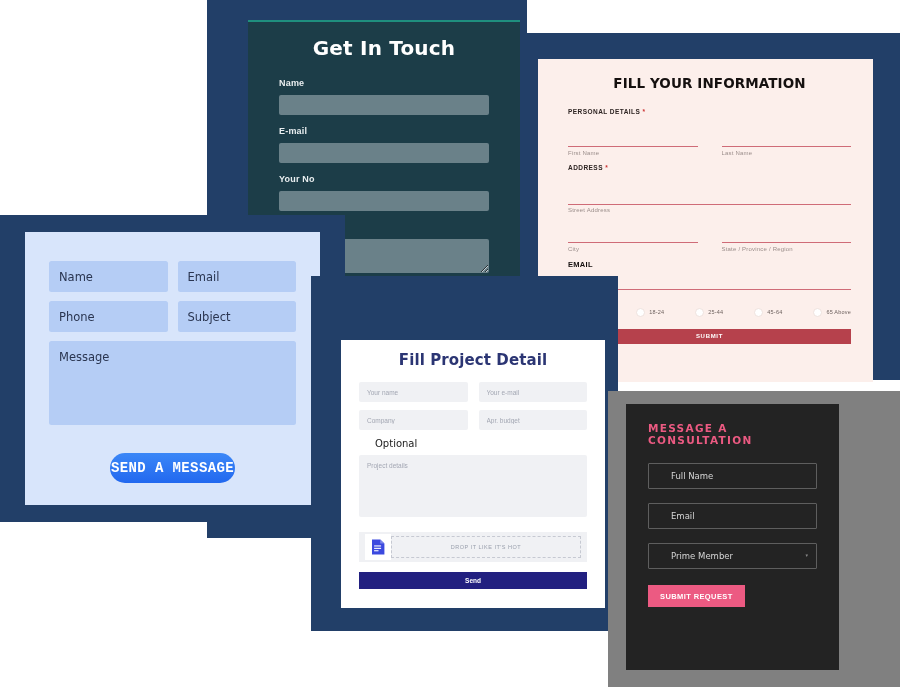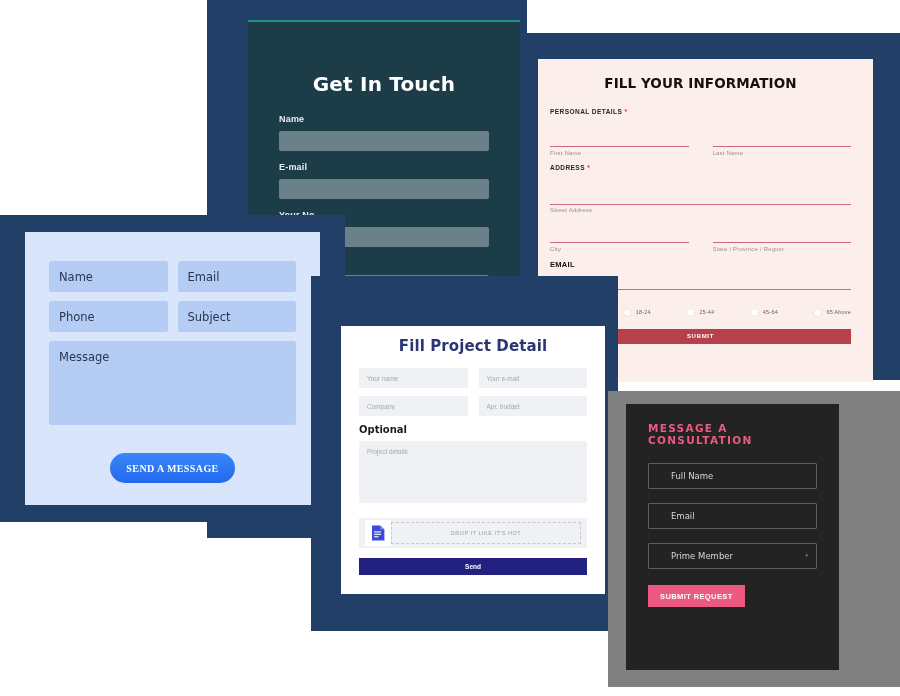--- a/index.html
+++ b/index.html
@@ -15,40 +15,40 @@
   
   .panel { position: absolute; }
 
   
   #navy-a { left: 207px; top: 0px; width: 320px; height: 538px; background: #223f68; }
   #gettouch-card {
     left: 248px; top: 20px; width: 272px; height: 328px;
     background: #1c3d48; overflow: hidden;
   }
   #gettouch-topline { position:absolute; left:0; top:0; width:100%; height:2px; background:#1f8f7e; }
-  .gt-inner { padding: 16px 31px 0 31px; margin-top: 36px; }
+  .gt-inner { padding: 16px 31px 0 31px; }
   .gt-title {
     color:#ffffff; font-size:20px; font-weight:700; text-align:center;
     letter-spacing:.2px; margin-bottom:18px; font-family:"DejaVu Sans", sans-serif;
   }
   .gt-label { color:#e9eef0; font-size:9px; font-weight:700; margin-bottom:7px; letter-spacing:.2px; }
   .gt-field { width:100%; height:20px; background:#6a8189; border:0; border-radius:2px; margin-bottom:11px; }
   .gt-field.msg { height:34px; }
   .gt-submit {
     display:block; margin: 13px auto 0 auto; width:105px; height:24px;
     background:#17bdc4; color:#fff; border:0; border-radius:13px;
     font-size:10px; font-weight:700; letter-spacing:.3px; cursor:pointer;
     font-family:"Liberation Sans", sans-serif;
   }
 
   
   #navy-b { left: 527px; top: 33px; width: 373px; height: 347px; background: #223f68; }
   #info-card {
     left: 538px; top: 59px; width: 335px; height: 323px;
-    background: #fcefeb; padding: 16px 22px 0 12px;
+    background: #fcefeb; padding: 16px 22px 0 30px;
   }
   .info-title {
     text-align:center; font-size:13.5px; font-weight:700; color:#15100f;
     letter-spacing:.1px; margin-bottom:17px; font-family:"DejaVu Sans", sans-serif;
   }
   .info-section { font-size:6.5px; font-weight:700; color:#2d2422; letter-spacing:.45px; margin-bottom:4px; }
   .info-section .req { color:#c33; }
   .field-row { display:flex; gap:24px; }
   .uline { flex:1; }
   .uline .bar { border-bottom:1px solid #cf6b77; height:18px; }
@@ -80,38 +80,38 @@
   .bf-half { flex:1; }
   .bf-msg {
     background:#b5cdf5; border:0; border-radius:2.5px; width:100%; height:84px;
     color:#2a3550; font-size:11.5px; padding:9px 10px; resize:none;
     font-family:"DejaVu Sans", sans-serif;
   }
   .bf-msg::placeholder { color:#2a3550; opacity:1; }
   .bf-send {
     display:block; margin:24px auto 0 auto; width:125px; height:30px; border:0;
     border-radius:16px; background:linear-gradient(180deg,#3b87f7 0%,#2268ef 100%);
-    color:#fff; font-size:10px; font-weight:700; letter-spacing:.4px; cursor:pointer;
-    font-family:Liberation Serif, serif;
+    color:#fff; font-size:14px; font-weight:700; letter-spacing:.4px; cursor:pointer;
+    font-family:Liberation Mono, monospace;
   }
 
   
   #navy-d { left: 311px; top: 276px; width: 307px; height: 355px; background: #223f68; }
-  #proj-card { left: 341px; top: 326px; width: 264px; height: 268px; background:#ffffff; padding:11px 18px 0 18px; }
+  #proj-card { left: 341px; top: 340px; width: 264px; height: 268px; background:#ffffff; padding:11px 18px 0 18px; }
   .pd-title {
     text-align:center; font-size:15px; font-weight:700; color:#2b3573;
     margin-bottom:13px; font-family:"DejaVu Sans", sans-serif; letter-spacing:.1px;
   }
   .pd-row { display:flex; gap:11px; margin-bottom:8px; }
   .pd-input {
     flex:1; background:#f0f1f4; border:0; height:20px; border-radius:2px;
     font-size:6.5px; color:#a3a7b3; padding:0 8px; font-family:"Liberation Sans", sans-serif;
   }
   .pd-input::placeholder { color:#a3a7b3; opacity:1; }
-  .pd-optional { font-size:10px; font-weight:700; color:#1b1b1b; margin:6px 0 6px 0; font-family:"DejaVu Sans", sans-serif; }
+  .pd-optional { font-size:10px; font-weight:400; color:#1b1b1b; margin:6px 0 6px 16px; font-family:"DejaVu Sans", sans-serif; }
   .pd-area {
     width:100%; height:62px; background:#f0f1f4; border:0; border-radius:2px;
     font-size:6.5px; color:#a3a7b3; padding:7px 8px; resize:none;
     font-family:"Liberation Sans", sans-serif;
   }
   .pd-area::placeholder { color:#a3a7b3; opacity:1; }
   .pd-drop {
     margin-top:11px; height:30px; background:#f0f1f4; display:flex; align-items:center; padding:0 6px;
   }
   .pd-dropicon { width:26px; height:26px; background:#fff; display:flex; align-items:center; justify-content:center; flex:0 0 auto; }

